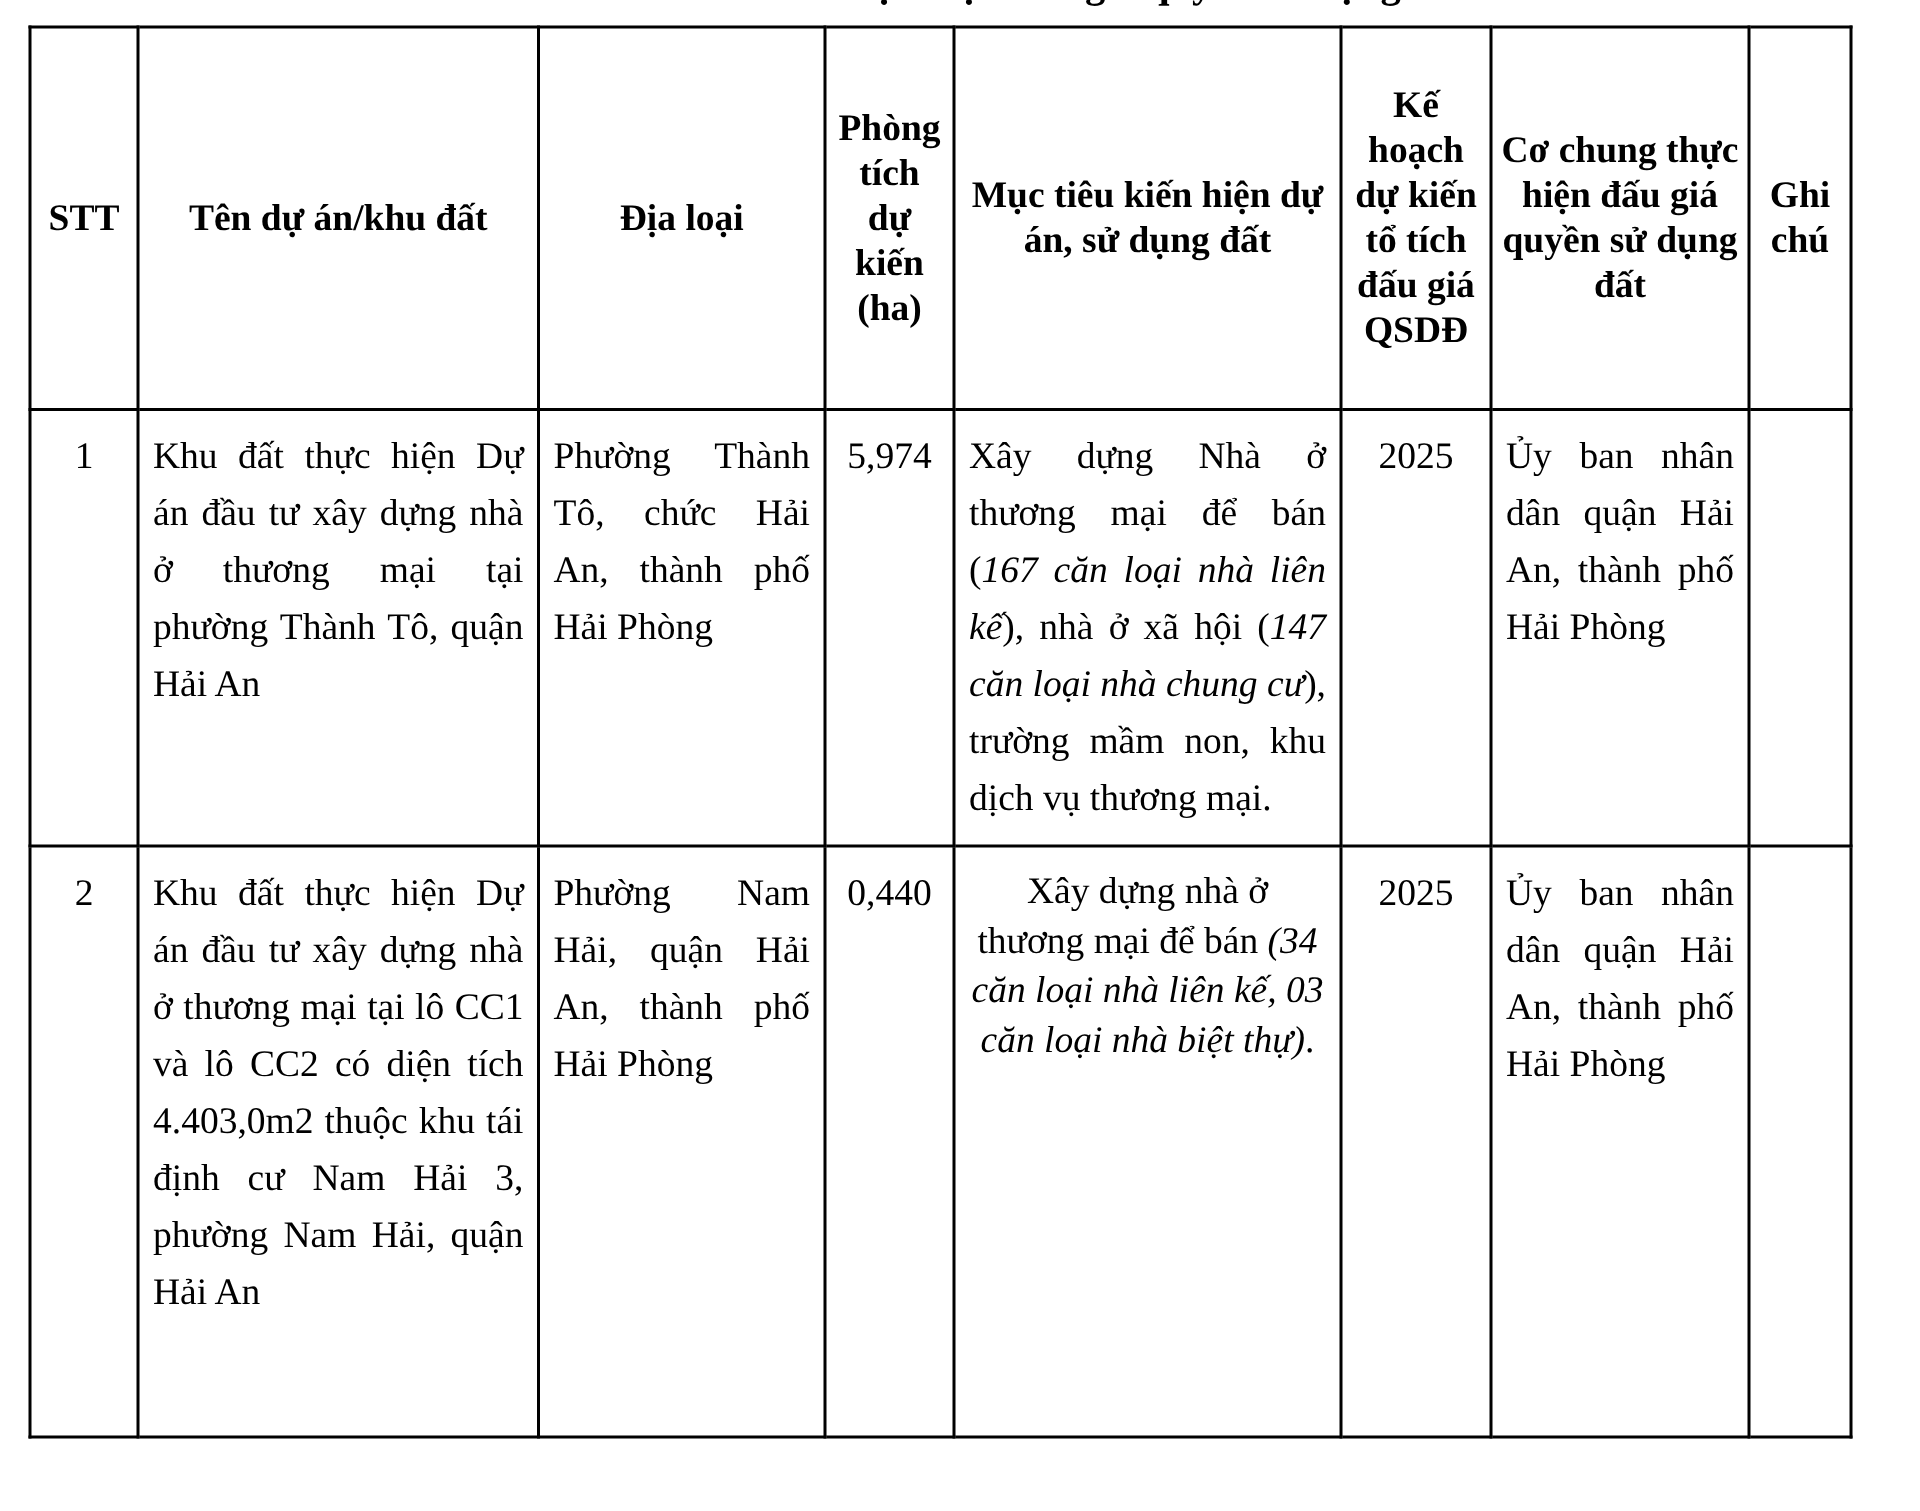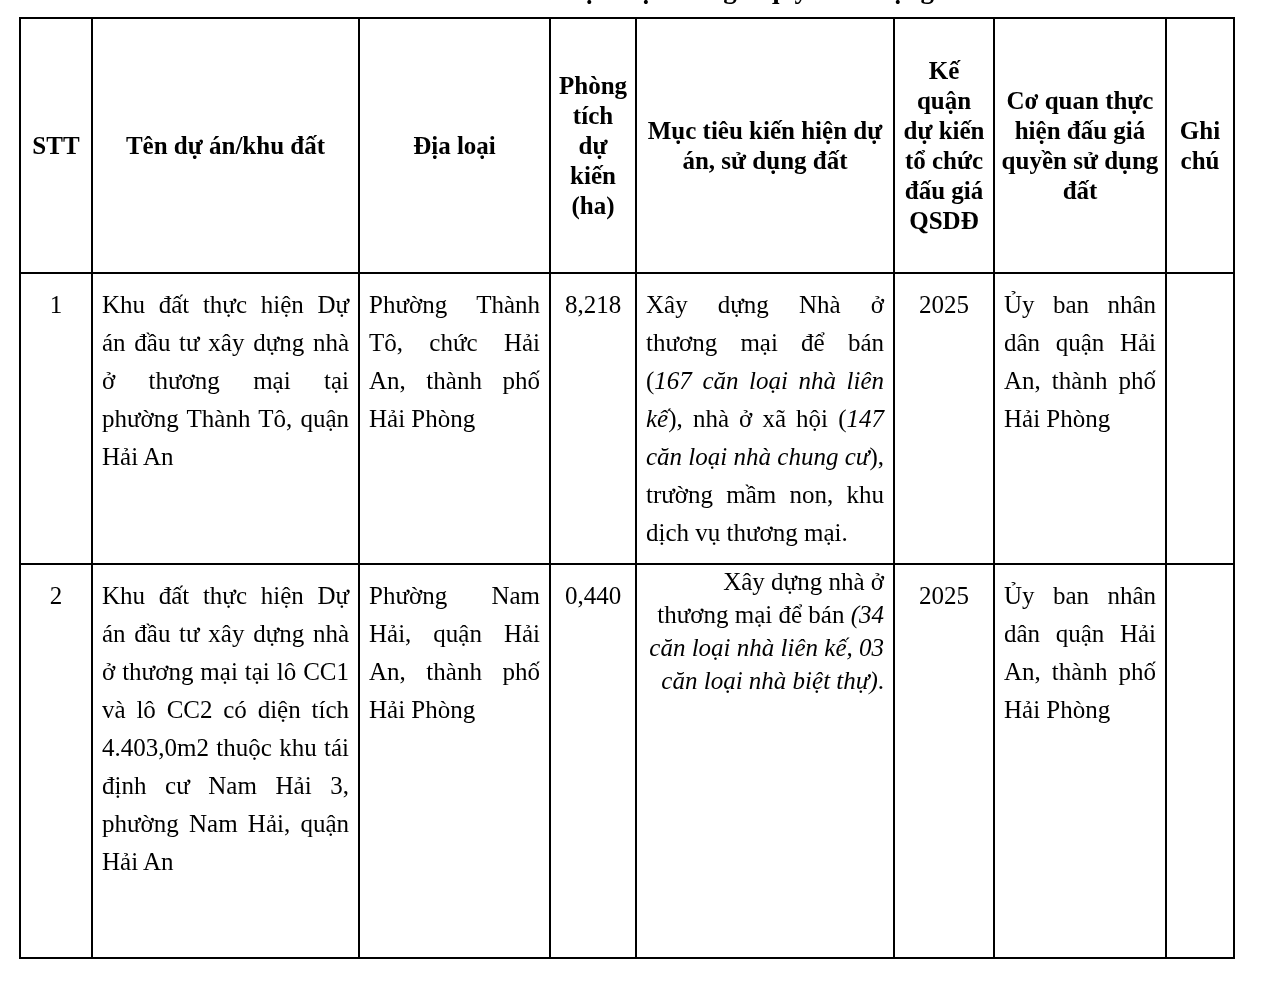--- a/index.html
+++ b/index.html
@@ -55,23 +55,23 @@
     vertical-align: top;
     padding: 12px 9px 8px 9px;
   }
   thead tr { height: 255px; }
   tbody tr.row-1 { height: 291px; }
   tbody tr.row-2 { height: 394px; }
 
   td.center { text-align: center; }
   td.justify { text-align: justify; }
   td.objective-tight {
-    text-align: right;
+    text-align: center;
     line-height: 33px;
-    padding-top: 0;
+    padding-top: 13px;
   }
   .it { font-style: italic; }
 </style>
 </head>
 <body>
 
 <div class="page">
 
   <div class="cropped-title">
     <span>thực hiện đấu giá quyền sử dụng đất</span>
@@ -88,31 +88,31 @@
       <col style="width:172px">
       <col style="width:68px">
     </colgroup>
     <thead>
       <tr>
         <th>STT</th>
         <th>Tên dự án/khu đất</th>
         <th>Địa loại</th>
         <th>Phòng tích dự kiến (ha)</th>
         <th>Mục tiêu kiến hiện dự án, sử dụng đất</th>
-        <th>Kế quận dự kiến tổ chức đấu giá QSDĐ</th>
-        <th>Cơ quan thực hiện đấu giá quyền sử dụng đất</th>
+        <th>Kế hoạch dự kiến tổ tích đấu giá QSDĐ</th>
+        <th>Cơ chung thực hiện đấu giá quyền sử dụng đất</th>
         <th>Ghi chú</th>
       </tr>
     </thead>
     <tbody>
       <tr class="row-1">
         <td class="center">1</td>
         <td class="justify">Khu đất thực hiện Dự án đầu tư xây dựng nhà ở thương mại tại phường Thành Tô, quận Hải An</td>
         <td class="justify">Phường Thành Tô, chức Hải An, thành phố Hải Phòng</td>
-        <td class="center">8,218</td>
+        <td class="center">5,974</td>
         <td class="justify"><span>Xây dựng Nhà ở thương mại để bán (</span><span class="it">167 căn loại nhà liên kế</span><span>), nhà ở xã hội (</span><span class="it">147 căn loại nhà chung cư</span><span>), trường mầm non, khu dịch vụ thương mại.</span></td>
         <td class="center">2025</td>
         <td class="justify">Ủy ban nhân dân quận Hải An, thành phố Hải Phòng</td>
         <td></td>
       </tr>
       <tr class="row-2">
         <td class="center">2</td>
         <td class="justify">Khu đất thực hiện Dự án đầu tư xây dựng nhà ở thương mại tại lô CC1 và lô CC2 có diện tích 4.403,0m2 thuộc khu tái định cư Nam Hải 3, phường Nam Hải, quận Hải An</td>
         <td class="justify">Phường Nam Hải, quận Hải An, thành phố Hải Phòng</td>
         <td class="center">0,440</td>

